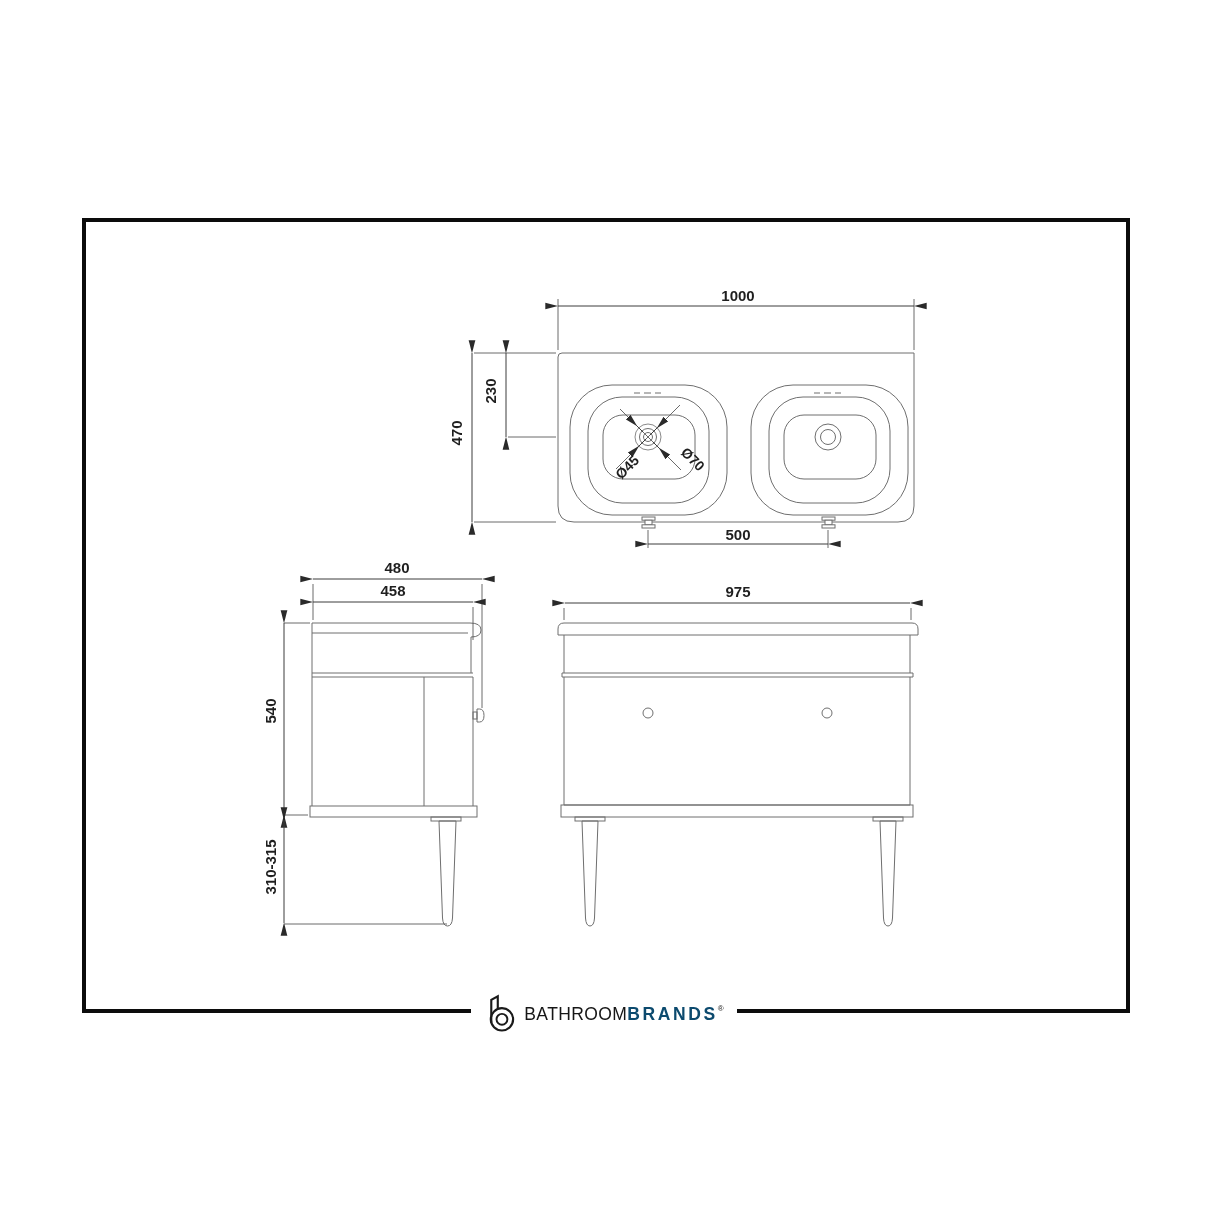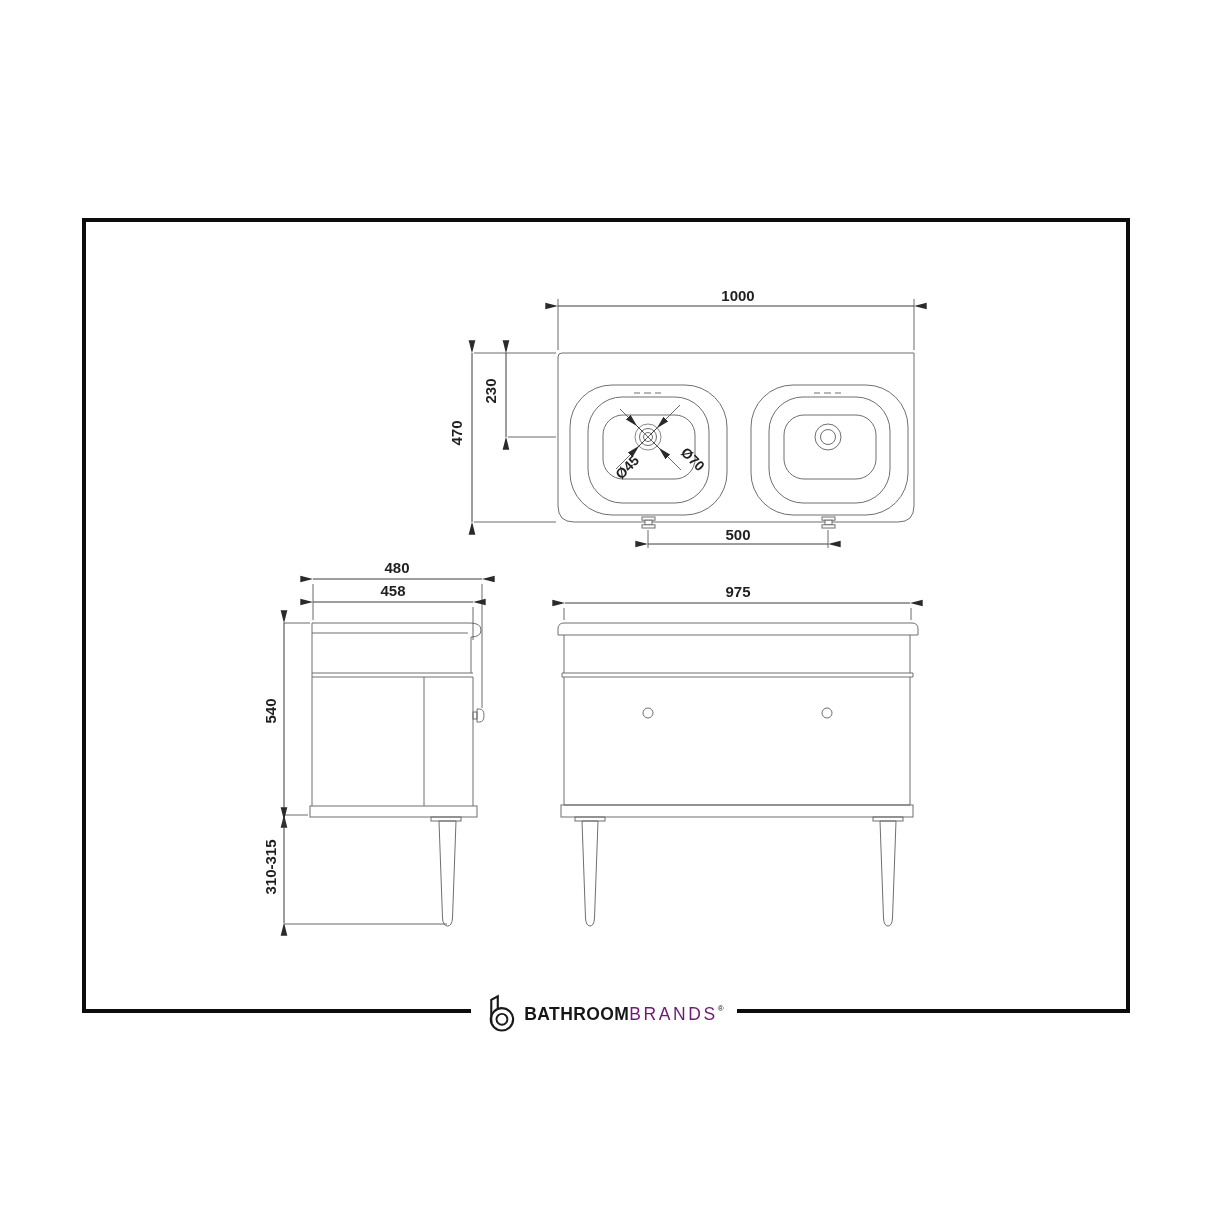--- a/index.html
+++ b/index.html
@@ -19,22 +19,22 @@
   .ext{stroke:#5a5a5a;stroke-width:0.9;fill:none;}
   .dimtxt{fill:#1f1f1f;font-family:"Liberation Sans",sans-serif;font-size:15px;font-weight:700;}
   .diatxt{fill:#1f1f1f;font-family:"Liberation Sans",sans-serif;font-size:14px;font-weight:700;}
   .whitefill{fill:#ffffff;}
   
   .logo{
     position:absolute;left:471px;top:988px;width:266px;height:52px;background:#ffffff;
     display:flex;align-items:center;justify-content:center;gap:7px;
   }
   .logo .word{white-space:nowrap;color:#161616;font-size:17.5px;letter-spacing:.4px;}
-  .logo .w-bold{font-weight:700;}
-  .logo .w-light{font-weight:400;letter-spacing:2.6px;color:#701a75;}
+  .logo .w-bold{font-weight:400;}
+  .logo .w-light{font-weight:700;letter-spacing:2.6px;color:#0c4a6e;}
   .logo sup{font-size:8px;vertical-align:9px;letter-spacing:0;}
 </style>
 </head>
 <body>
 
 <div class="frame"></div>
 
 <svg class="drawing" width="1214" height="1214" viewBox="0 0 1214 1214">
   <defs>
     <marker id="arr" orient="auto-start-reverse" markerWidth="13" markerHeight="8" viewBox="0 0 12 7" refX="0.3" refY="3.5" markerUnits="userSpaceOnUse">

